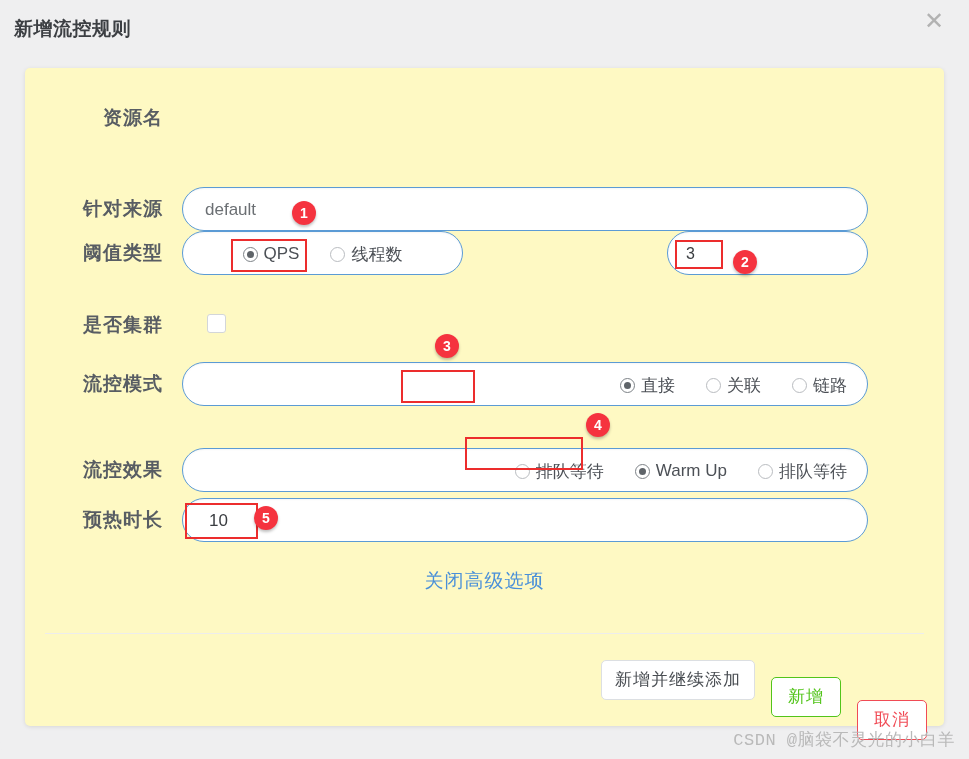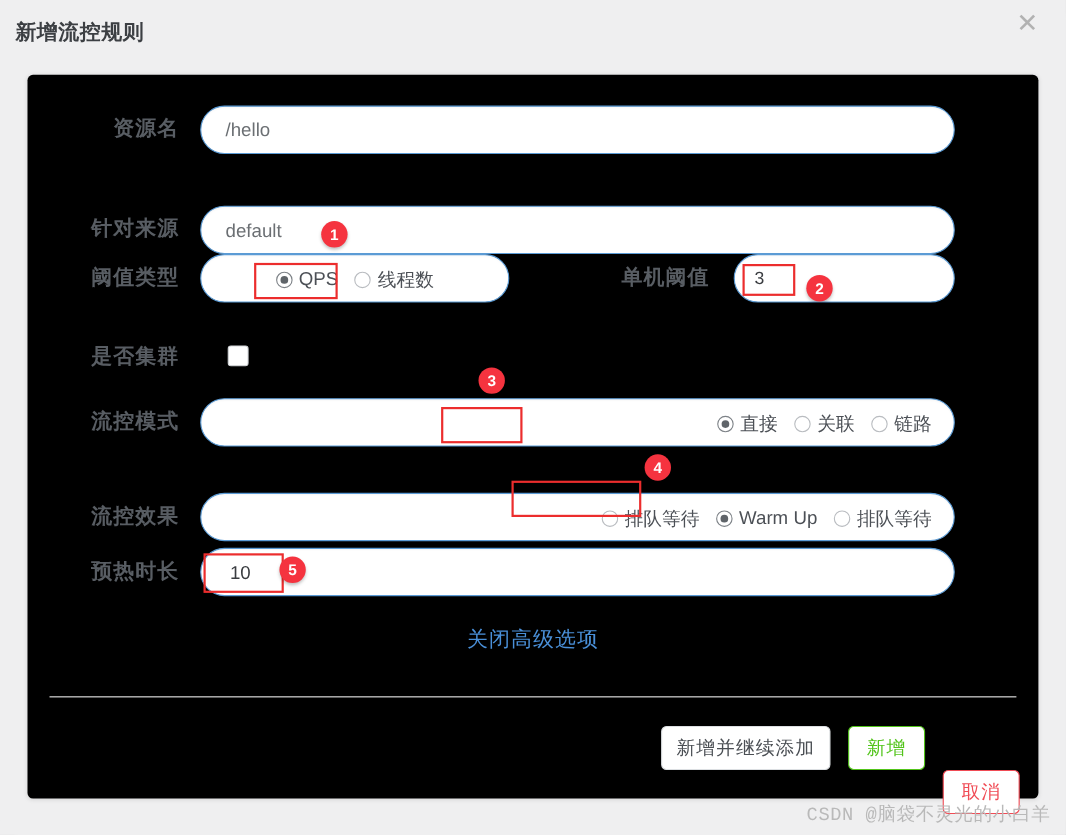--- a/index.html
+++ b/index.html
@@ -36,21 +36,21 @@
     text-align: center;
     cursor: pointer;
     font-family: "DejaVu Sans", sans-serif;
   }
 
   
   .panel {
     position: absolute;
     left: 25px; top: 68px;
     width: 919px; height: 658px;
-    background: #000000;
+    background: #fef9c3;
     border-radius: 5px;
     box-shadow: 0 1px 4px rgba(0,0,0,0.10);
   }
 
   
   .form-row {
     position: absolute;
     left: 0;
     width: 919px;
     height: 44px;
@@ -88,21 +88,21 @@
     color: #6b6f73;
   }
 
   
   .radio-group {
     position: absolute;
     top: 0; right: 18px;
     height: 44px;
     display: flex;
     align-items: center;
-    gap: 11px;
+    gap: 27px;
   }
   .radio-group.center {
     left: 0; right: 0;
     justify-content: center;
   }
   .radio-opt {
     display: flex;
     align-items: center;
     gap: 6px;
     font-size: 17px;
@@ -174,20 +174,21 @@
     cursor: pointer;
     letter-spacing: 1px;
   }
   .btn-secondary {
     border: 1px solid #dcdfe2;
     color: #4a4e53;
   }
   .btn-primary {
     border: 1px solid #52c41a;
     color: #52c41a;
+    margin-top: 17px;
   }
   .btn-danger {
     border: 1px solid #f04b55;
     color: #f04b55;
     margin-top: 40px;
   }
 
   
   .anno-box {
     position: absolute;
@@ -225,23 +226,20 @@
 
 <div id="root">
 
   <div class="dialog-title">新增流控规则</div>
   <div class="close-icon">✕</div>
 
   <div class="panel">
 
     <div class="form-row" style="top:28px;">
       <div class="row-label">资源名</div>
-      <div class="field wide">
-        <span class="field-text">/hello</span>
-      </div>
     </div>
 
     <div class="form-row" style="top:95px;margin-top:24px;">
       <div class="row-label">针对来源</div>
       <div class="field wide">
         <span class="field-text">default</span>
       </div>
     </div>
 
     <div class="form-row" style="top:163px;">
@@ -252,21 +250,20 @@
             <span class="radio-dot"></span>
             <span>QPS</span>
           </span>
           <span class="radio-opt">
             <span class="radio-dot"></span>
             <span>线程数</span>
           </span>
         </div>
       </div>
 
-      <div class="row-label" style="left:470px; width:150px;">单机阈值</div>
       <div class="field right">
         <span class="field-text" style="left:18px;font-size:16px;color:#3a3d41;">3</span>
       </div>
     </div>
 
     <div class="form-row" style="top:235px;padding-left:36px;">
       <div class="row-label">是否集群</div>
       <div class="checkbox-box"></div>
     </div>
 

